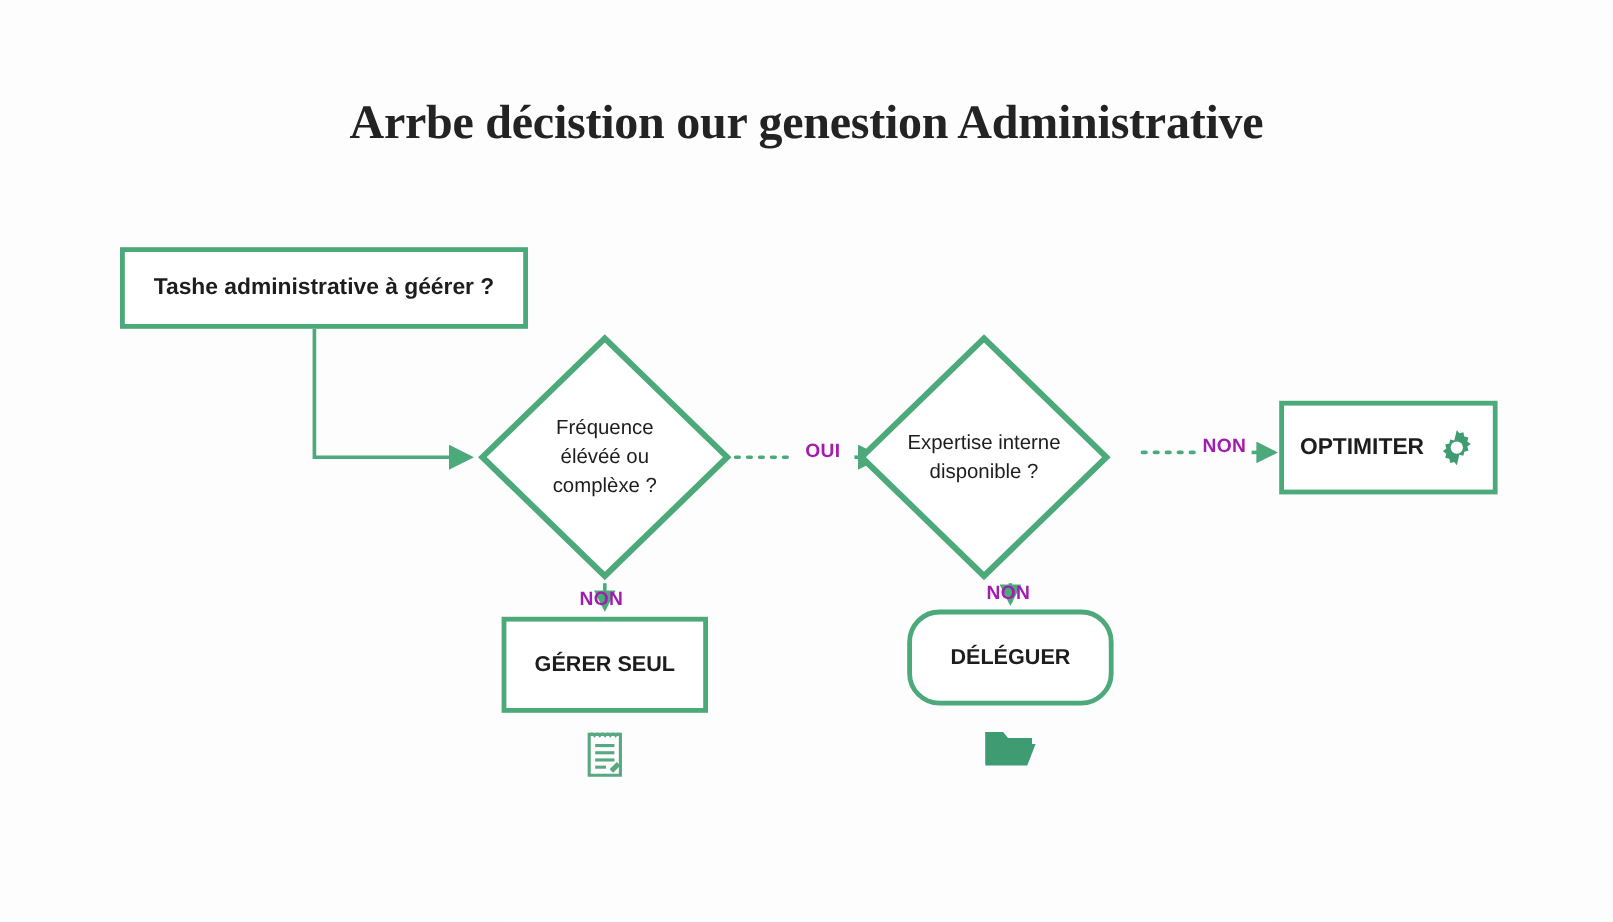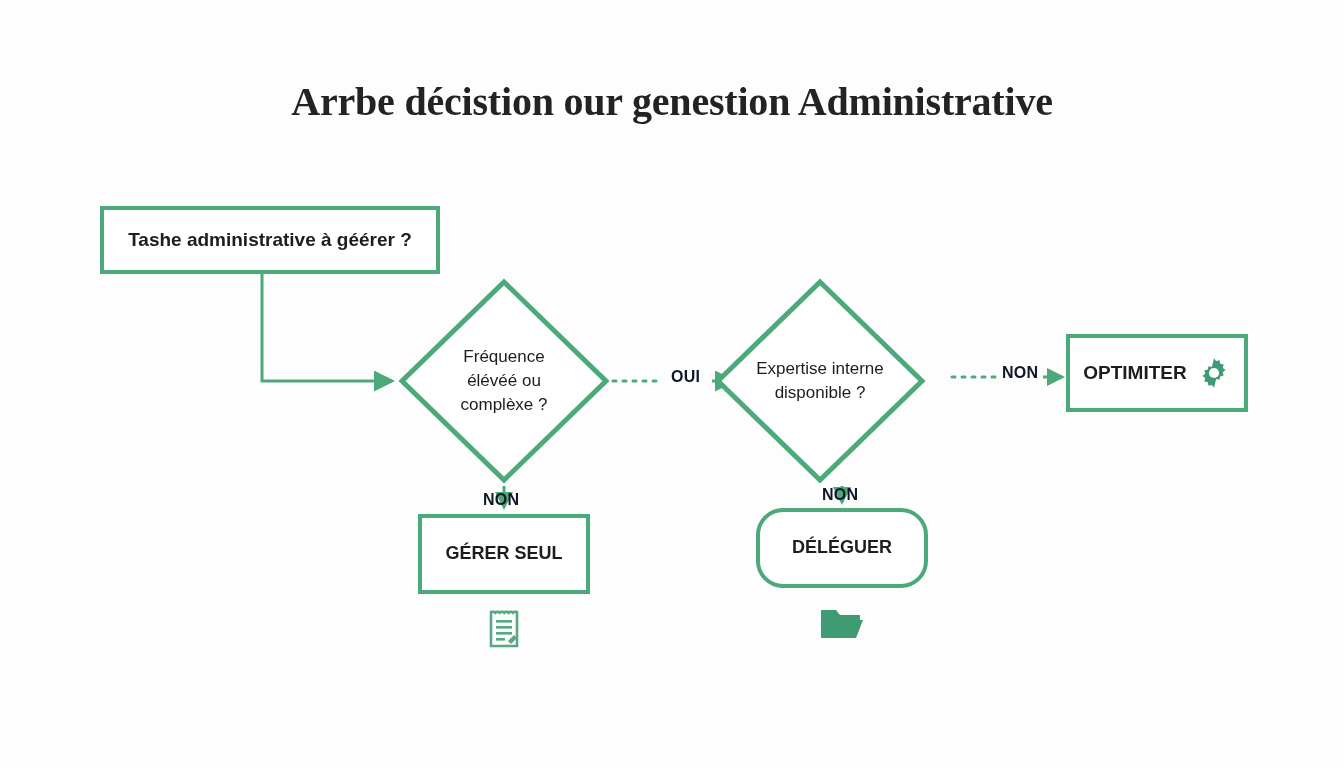--- a/index.html
+++ b/index.html
@@ -135,21 +135,21 @@
     width: 1344px;
     height: 768px;
     pointer-events: none;
   }
 
   
   .edge-label {
     position: absolute;
     font-size: 16px;
     font-weight: bold;
-    color: #0f172a;
+    color: #a21caf;
     letter-spacing: 0.3px;
     white-space: nowrap;
   }
   #label-oui   { left: 671px; top: 368px; }
   #label-non-right { left: 1002px; top: 364px; }
   #label-non-left  { left: 483px; top: 491px; }
   #label-non-mid   { left: 822px; top: 486px; }
 
   
   .result-icon {

